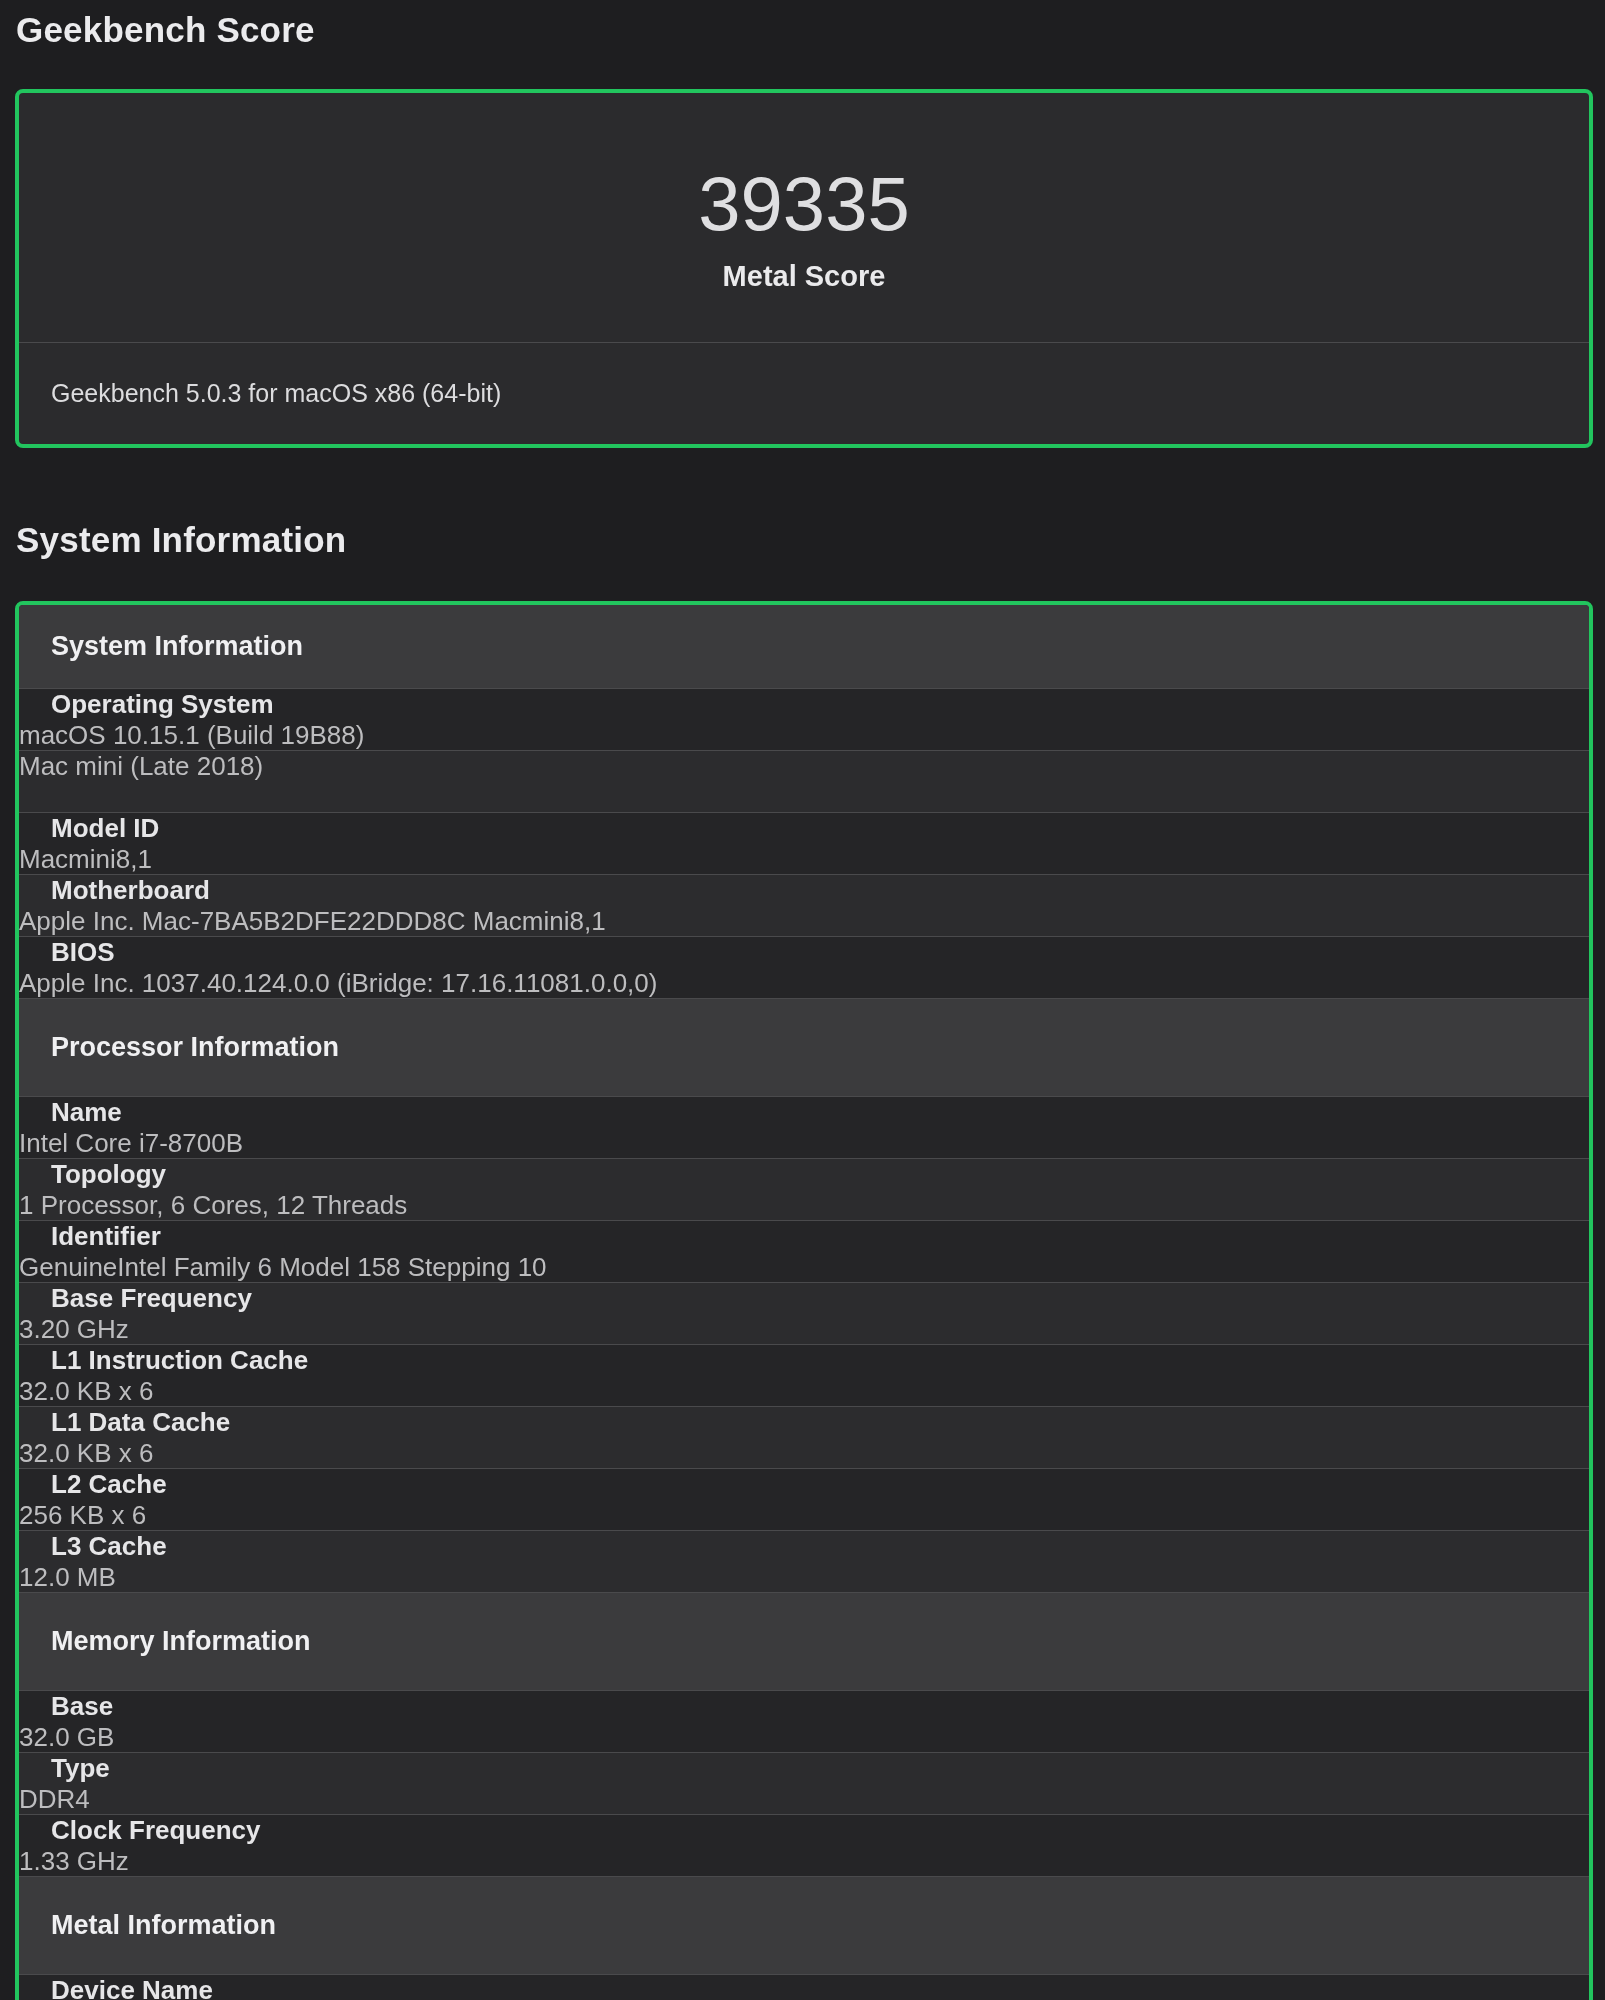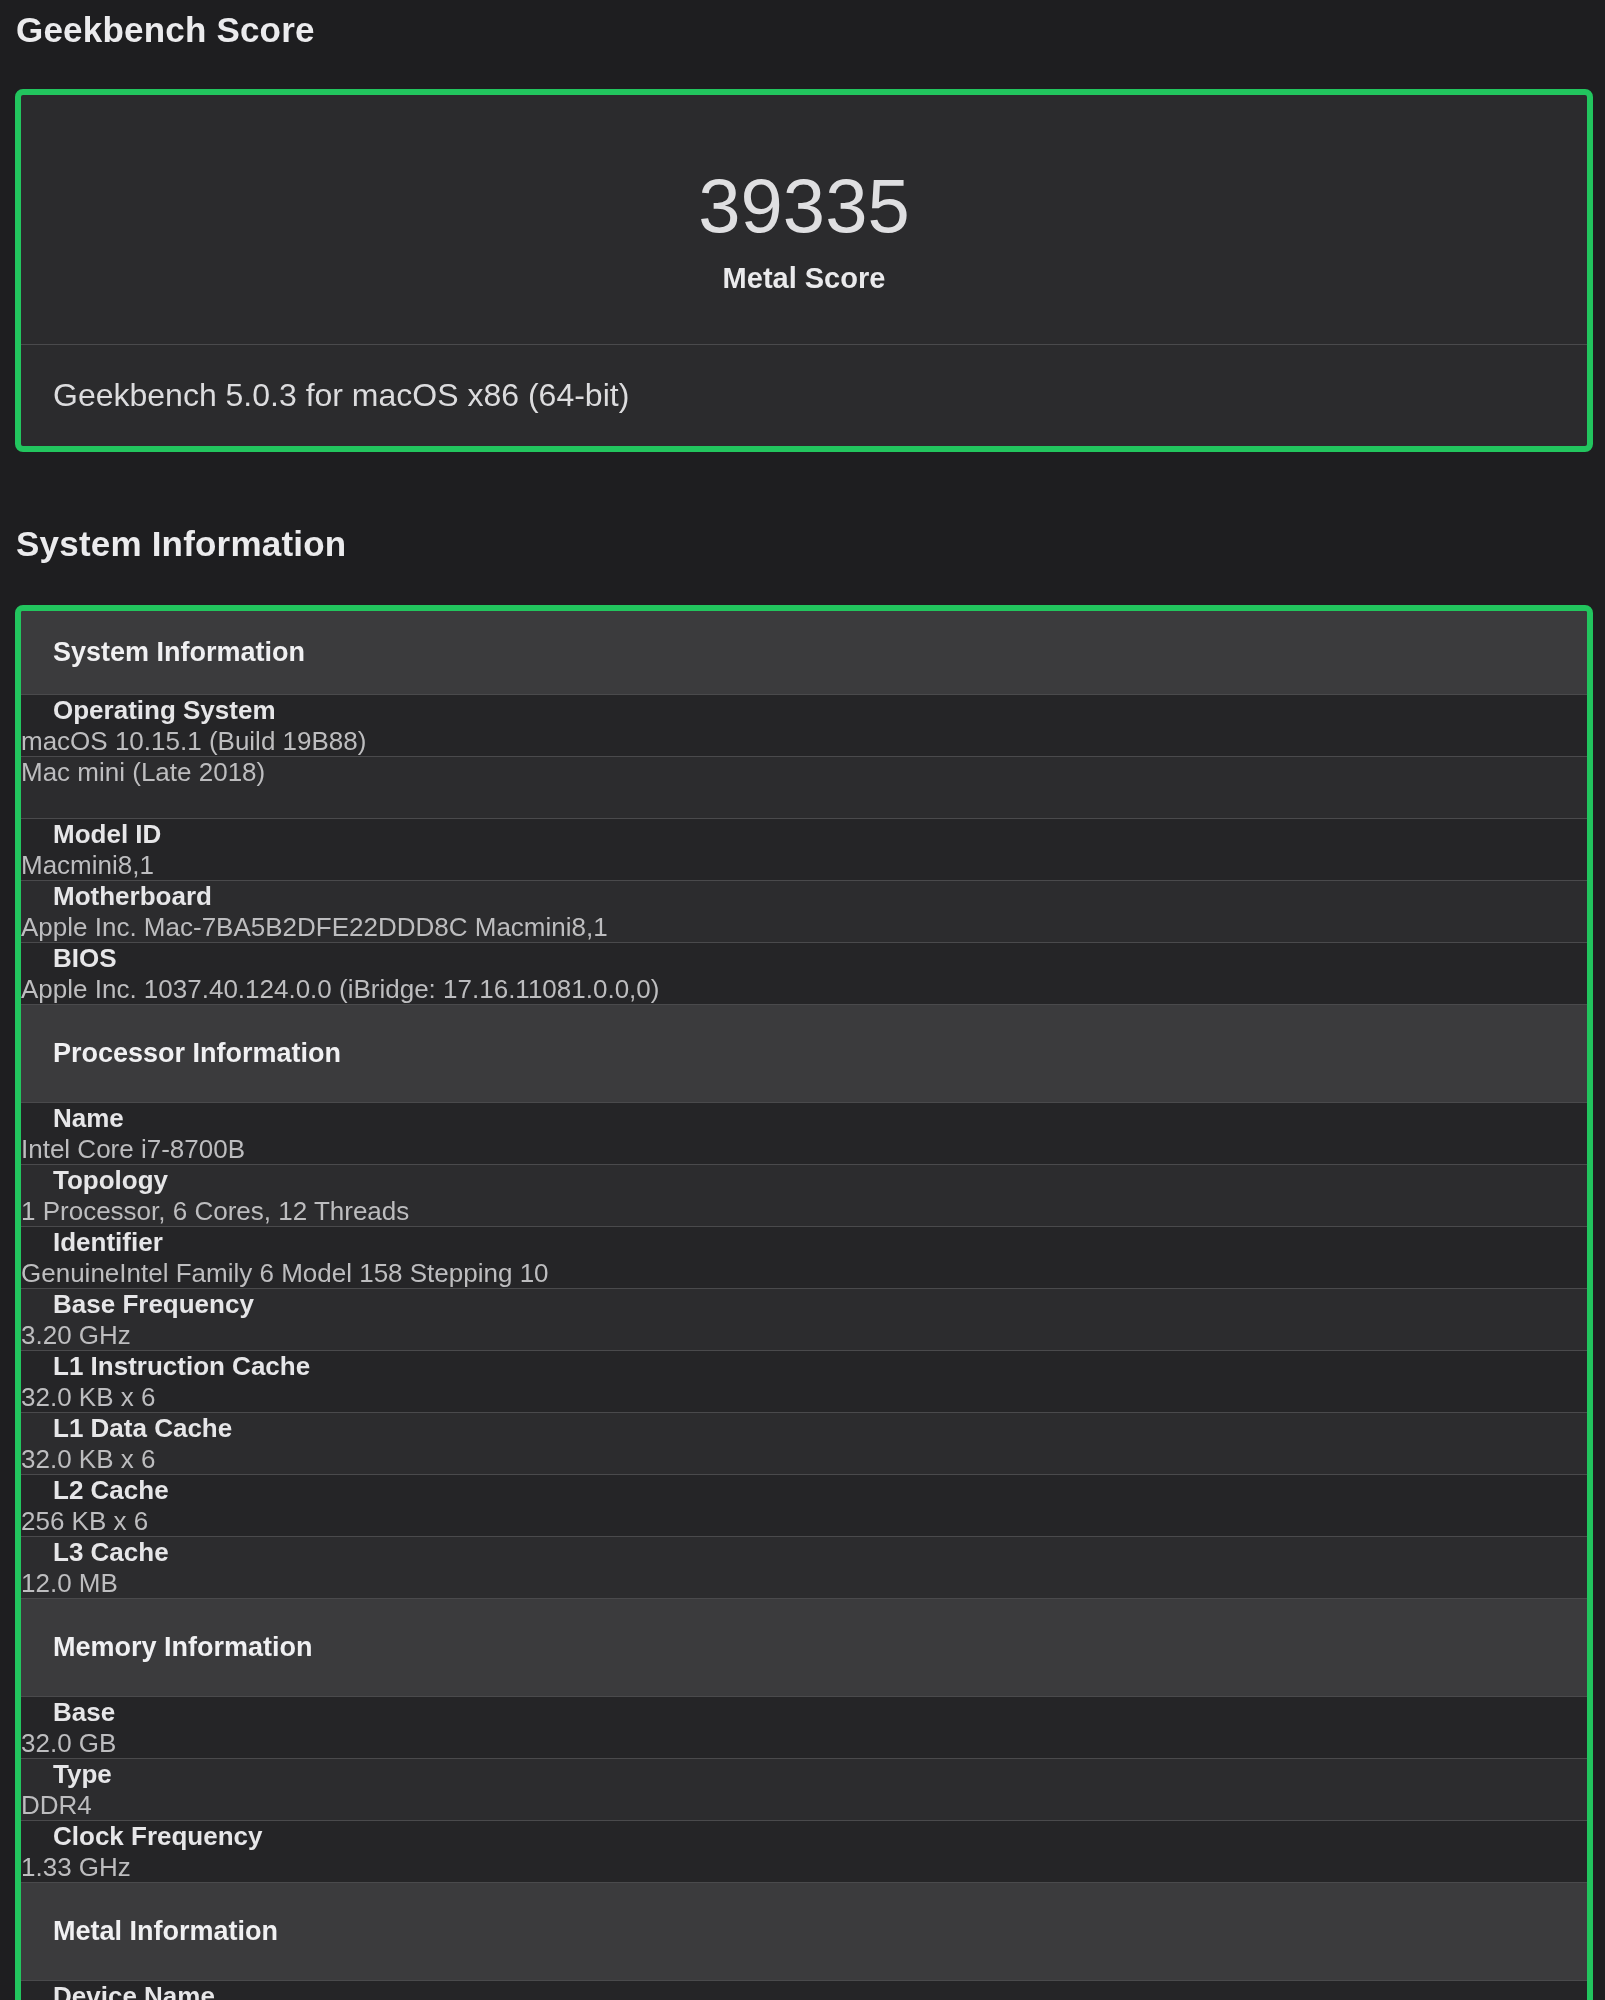--- a/index.html
+++ b/index.html
@@ -19,21 +19,21 @@
     font-size: 35px;
     font-weight: bold;
     color: #ebebed;
     line-height: 44px;
     letter-spacing: 0.2px;
   }
   .heading-score { margin: 0 0 37px 1px; }
   .heading-system { margin: 70px 0 39px 1px; }
 
   .card {
-    border: 6px solid #22c55e;
+    border: 4px solid #22c55e;
     border-radius: 8px;
     background: #2b2b2d;
     overflow: hidden;
   }
 
   
   .score-main {
     height: 249px;
     display: flex;
     flex-direction: column;
@@ -53,21 +53,21 @@
     font-weight: bold;
     color: #eaeaec;
     line-height: 40px;
   }
   .score-footer {
     height: 102px;
     border-top: 1px solid #4a4a4c;
     display: flex;
     align-items: center;
     padding-left: 32px;
-    font-size: 32px;
+    font-size: 25px;
     color: #dcdcde;
   }
 
   
   .section-header-row {
     height: 98px;
     background: #3b3b3d;
     display: flex;
     align-items: center;
     padding-left: 32px;

